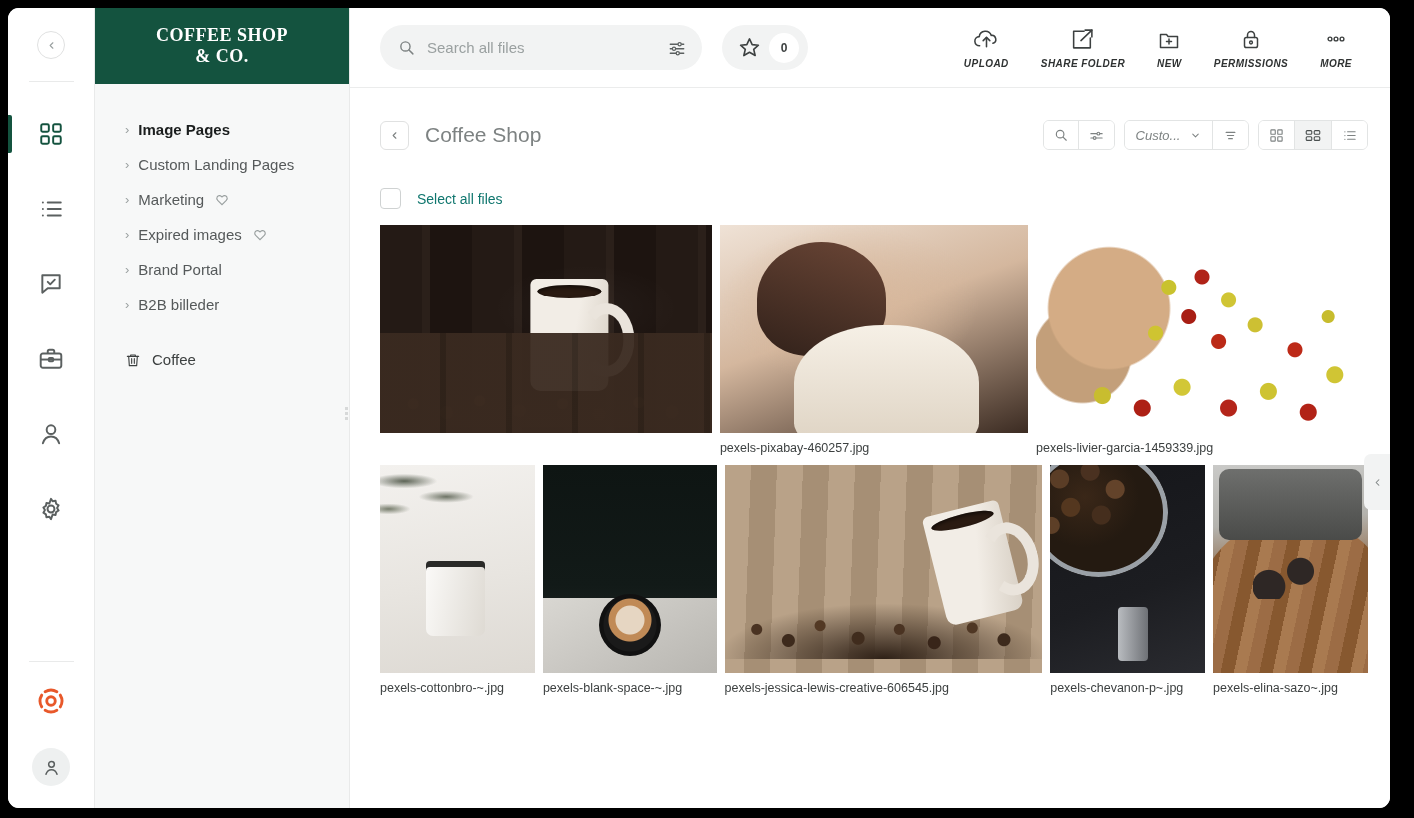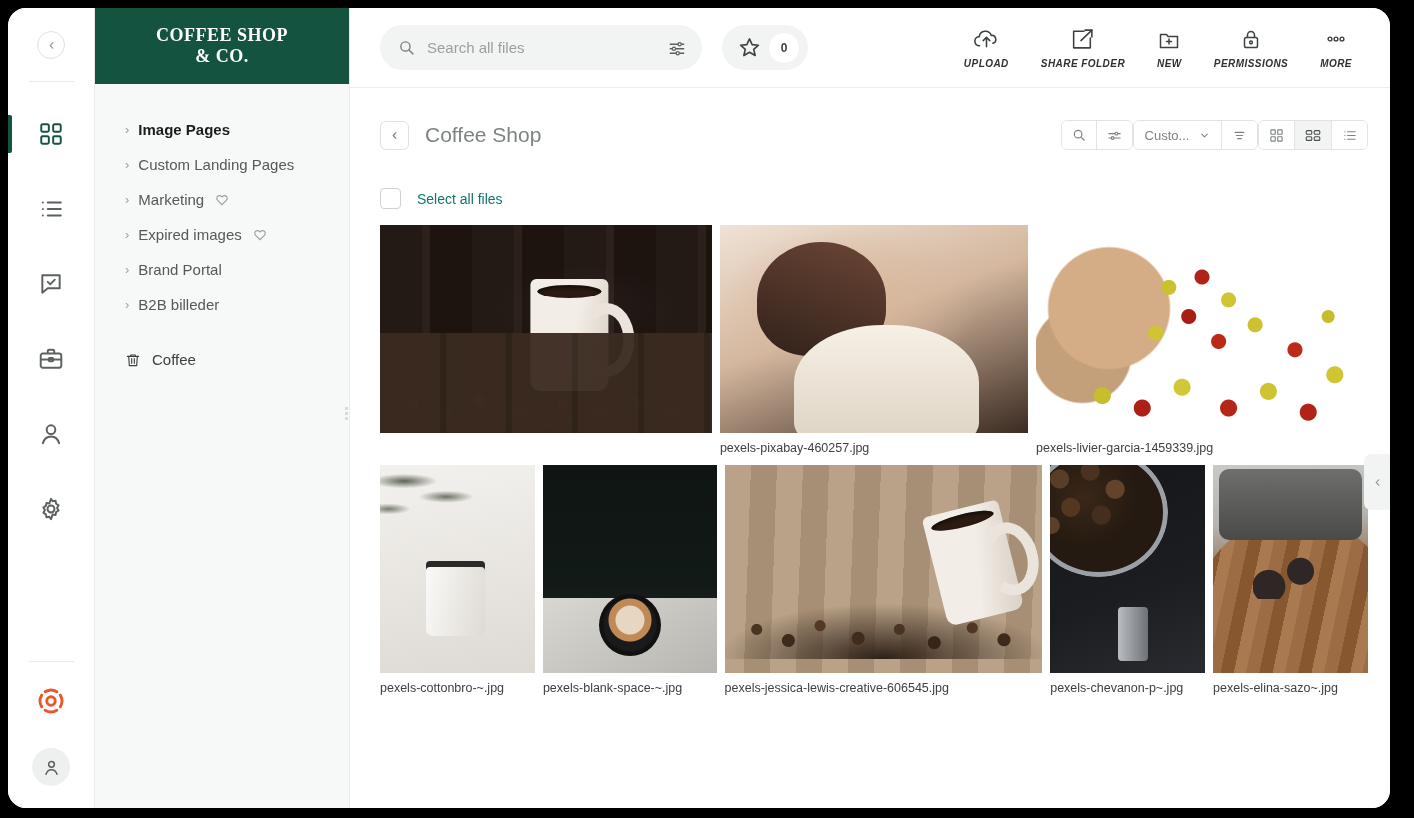--- a/index.html
+++ b/index.html
@@ -7,21 +7,21 @@
     width: 1414px; height: 818px;
     background: #000;
     font-family: "Liberation Sans", sans-serif;
     overflow: hidden;
   }
   .screen {
     position: absolute;
     left: 8px; top: 8px;
     width: 1382px; height: 800px;
     background: #ffffff;
-    border-radius: 18px;
+    border-radius: 11px;
     box-shadow: 0 6px 18px rgba(0,0,0,0.35);
     overflow: hidden;
     display: flex;
   }
 
   
   .rail {
     width: 87px; flex: 0 0 87px;
     background: #ffffff;
     border-right: 1px solid #e9eaea;
@@ -144,21 +144,21 @@
     display: flex; align-items: center;
     padding: 0 22px 0 30px; margin-top: 12px;
   }
   .back-btn {
     width: 29px; height: 29px; border: 1px solid #e0e1e1; border-radius: 6px;
     background: #fff; display: flex; align-items: center; justify-content: center;
     cursor: pointer; color: #7d8282;
   }
   .crumb-title { font-size: 21px; color: #7d8282; margin-left: 16px; }
 
-  .crumb-right { margin-left: auto; display: flex; align-items: center; gap: 0; }
+  .crumb-right { margin-left: auto; display: flex; align-items: center; gap: 9px; font-style: italic; }
   .btn-group { display: flex; border: 1px solid #e2e4e4; border-radius: 6px; overflow: hidden; background: #fff; height: 30px; }
   .btn-group > * {
     display: flex; align-items: center; justify-content: center;
     padding: 0 10px; cursor: pointer; color: #7d8282;
     border-right: 1px solid #e2e4e4; background: #fff;
   }
   .btn-group > *:last-child { border-right: none; }
   .btn-group .sel { background: #f2f3f3; color: #4a4f4f; }
   .sort-select { gap: 10px; font-size: 13px; color: #7d8282; min-width: 88px; }
   .sort-select .cname { max-width: 60px; overflow: hidden; }

